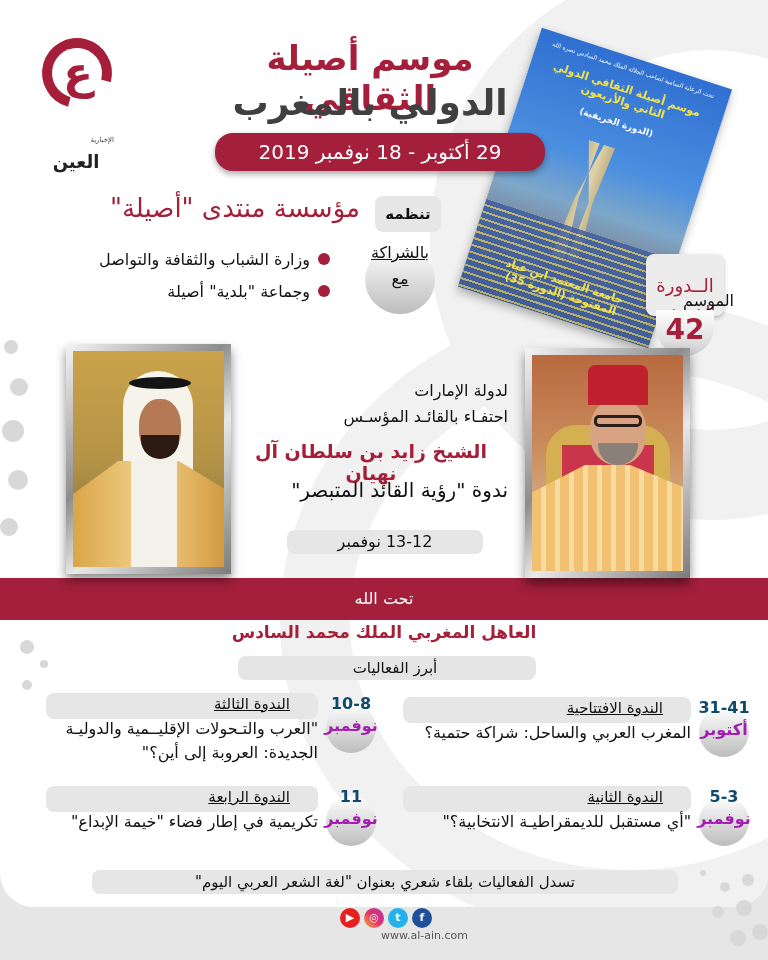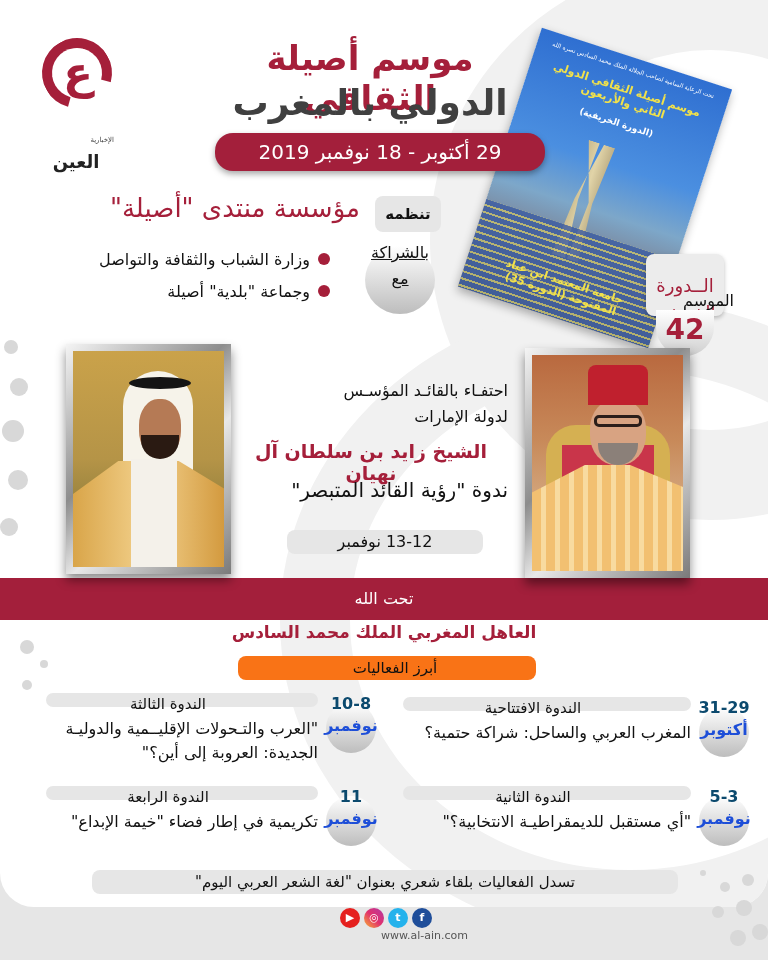--- a/index.html
+++ b/index.html
@@ -228,46 +228,46 @@
   .band-text {
     position: absolute; left: 0; top: 578px; width: 768px; height: 42px; z-index: 3;
     text-align: center; color: #fff; font: 16px "DejaVu Sans", sans-serif; line-height: 42px;
   }
   .king-name {
     position: absolute; left: 0; top: 622px; width: 768px; text-align: center;
     font: bold 17px "DejaVu Sans", sans-serif; color: #a51f3a;
   }
   .highlights {
     position: absolute; left: 238px; top: 656px; width: 298px; height: 24px;
-    background: #f97316; border-radius: 8px; text-align: center;
+    background: #e5e5e5; border-radius: 8px; text-align: center;
     font: 15px "DejaVu Sans", sans-serif; line-height: 24px; color: #111; padding-left: 16px;
   }
 
   
   .event { position: absolute; width: 360px; height: 70px; }
   .event .date-bubble {
     position: absolute; right: 0; top: 0; width: 58px; height: 58px;
   }
   .event .date-bubble .circ {
     position: absolute; right: 4px; top: 10px; width: 50px; height: 50px; border-radius: 50%;
     background: linear-gradient(180deg, #ffffff 0%, #bdbdbd 100%);
   }
   .event .date-bubble .d1 {
     position: relative; display: block; text-align: center;
     font: bold 16px "DejaVu Sans", sans-serif; color: #0c4a6e; line-height: 22px;
   }
   .event .date-bubble .d2 {
     position: relative; display: block; text-align: center;
-    font: bold 16px "DejaVu Sans", sans-serif; color: #1d4ed8; line-height: 22px;
+    font: bold 16px "DejaVu Sans", sans-serif; color: #a21caf; line-height: 22px;
   }
   .event .ev-title {
-    position: absolute; right: 62px; top: 0; height: 14px;
+    position: absolute; right: 62px; top: 0; height: 26px;
     background: #e6e6e6; border-radius: 8px;
     font: 15px "DejaVu Sans", sans-serif; line-height: 22px; color: #111;
-    text-align: center; padding-right: 28px;
+    text-align: right; padding-right: 28px; text-decoration: underline;
   }
   .event .ev-desc {
     position: absolute; right: 62px; top: 24px; text-align: right;
     font: 16px "DejaVu Sans", sans-serif; line-height: 24px; color: #111;
   }
   .ev1 { left: 393px; top: 697px; }
   .ev2 { left: 393px; top: 786px; }
   .ev3 { left: 20px; top: 693px; }
   .ev4 { left: 20px; top: 786px; }
   .ev1 .ev-title, .ev2 .ev-title { width: 288px; }
@@ -383,35 +383,35 @@
       <div class="chair-in"></div>
       <div class="face"></div>
       <div class="fez"></div>
       <div class="glasses"></div>
       <div class="beard"></div>
       <div class="robe"></div>
     </div>
   </div>
 
   <div class="honor1">
+    <div>لدولة الإمارات</div>
     <div>احتفـاء بالقائـد المؤسـس</div>
-    <div>لدولة الإمارات</div>
   </div>
   <div class="sheikh">الشيخ زايد بن سلطان آل نهيان</div>
   <div class="nadwa">ندوة "رؤية القائد المتبصر"</div>
   <div class="nadwa-date">13-12   نوفمبر</div>
 
   <div class="band-text">تحت الله</div>
   <div class="king-name">العاهل المغربي الملك محمد السادس</div>
   <div class="highlights">أبرز الفعاليات</div>
 
   <div class="event ev1">
     <div class="date-bubble">
       <div class="circ"></div>
-      <span class="d1">31-29</span>
+      <span class="d1">31-41</span>
       <span class="d2">أكتوبر</span>
     </div>
     <div class="ev-title">الندوة الافتتاحية</div>
     <div class="ev-desc">المغرب العربي والساحل: شراكة حتمية؟</div>
   </div>
 
   <div class="event ev2">
     <div class="date-bubble">
       <div class="circ"></div>
       <span class="d1">5-3</span>

